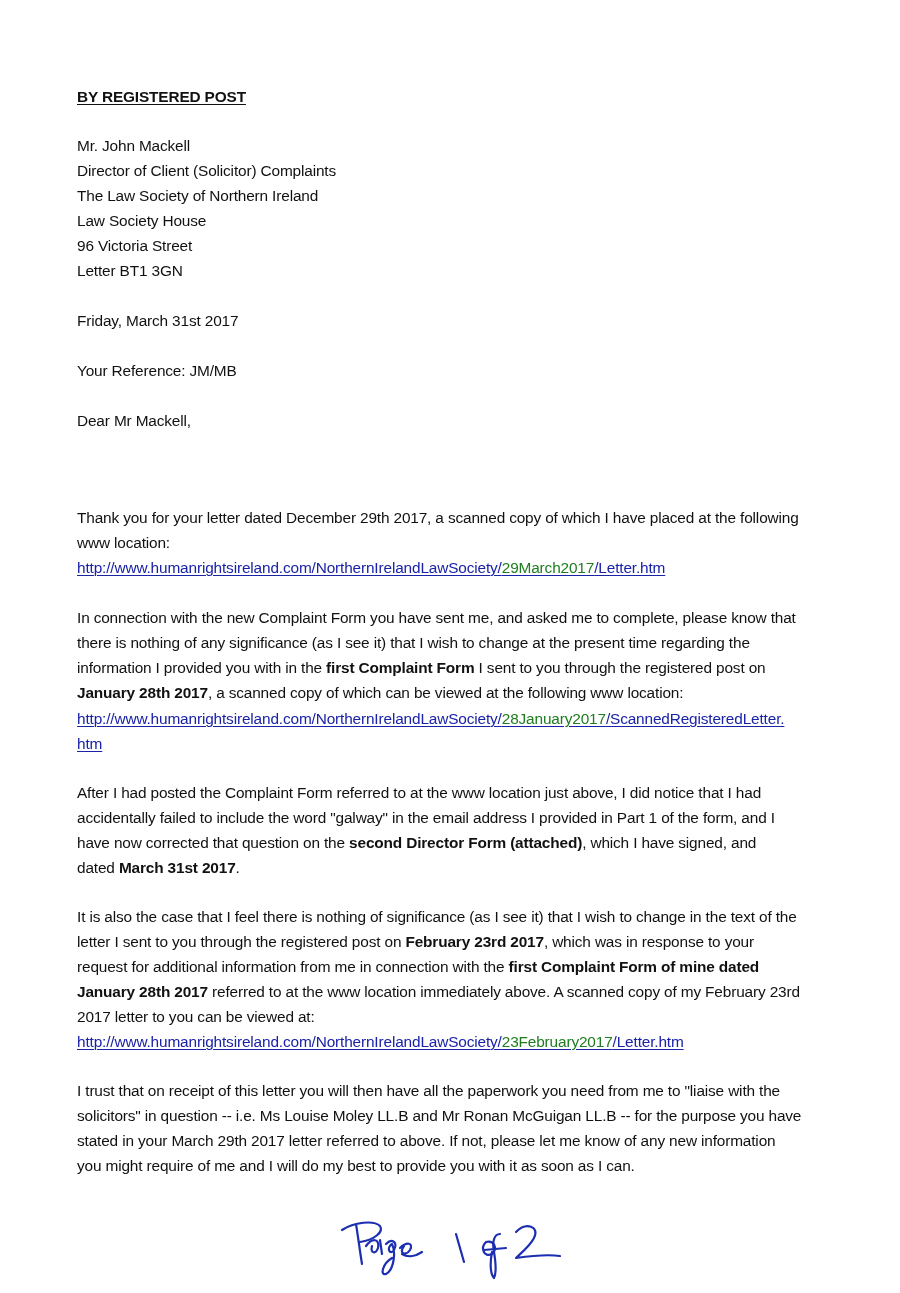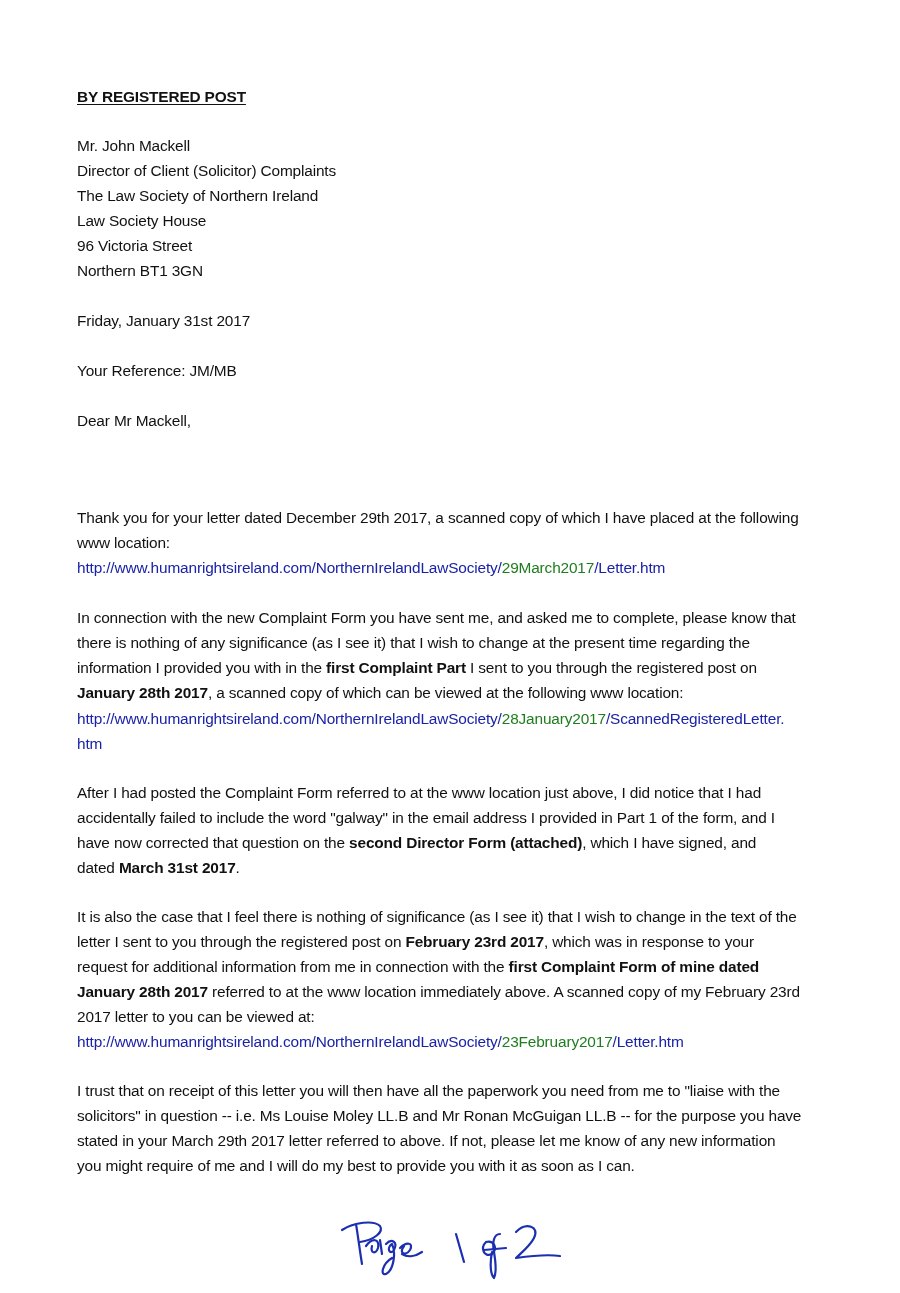--- a/index.html
+++ b/index.html
@@ -5,56 +5,56 @@
   html, body { margin: 0; padding: 0; background: #ffffff; }
   body { width: 900px; height: 1293px; position: relative; overflow: hidden; }
   .page {
     position: absolute; left: 16px; top: 0; width: 900px; height: 1293px;
     font-family: "Liberation Sans", "DejaVu Sans", sans-serif;
     font-size: 15.4px; color: #111111; letter-spacing: -0.15px;
   }
   .ln { position: absolute; left: 61px; white-space: nowrap; line-height: 20px; }
   .b { font-weight: bold; }
   .u { text-decoration: underline; text-decoration-thickness: 1px; text-underline-offset: 2px; }
-  .link { color: #1a22a8; text-underline-offset: 2px; text-decoration-thickness: 1px; }
+  .link { color: #1a22a8; text-decoration: underline; text-underline-offset: 2px; text-decoration-thickness: 1px; }
   .link .seg-date { color: #1e7d1e; }
   .hand {
     position: absolute; left: 318px; top: 1212px; width: 260px; height: 70px;
   }
 </style>
 </head>
 <body>
 
 <div class="page">
 
   <div class="ln b u" style="top:87px">BY REGISTERED POST</div>
 
   <div>
     <div class="ln" style="top:136px">Mr. John Mackell</div>
     <div class="ln" style="top:161px">Director of Client (Solicitor) Complaints</div>
     <div class="ln" style="top:186px">The Law Society of Northern Ireland</div>
     <div class="ln" style="top:211px">Law Society House</div>
     <div class="ln" style="top:236px">96 Victoria Street</div>
-    <div class="ln" style="top:261px">Northern BT1 3GN</div>
+    <div class="ln" style="top:261px">Letter BT1 3GN</div>
   </div>
 
-  <div class="ln" style="top:311px">Friday, January 31st 2017</div>
+  <div class="ln" style="top:311px">Friday, March 31st 2017</div>
   <div class="ln" style="top:361px">Your Reference: JM/MB</div>
   <div class="ln" style="top:411px">Dear Mr Mackell,</div>
 
   <div>
     <div class="ln" style="top:508px">Thank you for your letter dated December 29th 2017, a scanned copy of which I have placed at the following</div>
     <div class="ln" style="top:533px">www location:</div>
     <div class="ln link" style="top:558px"><span>http://www.humanrightsireland.com/NorthernIrelandLawSociety/</span><span class="seg-date">29March2017</span><span>/Letter.htm</span></div>
   </div>
 
   <div>
     <div class="ln" style="top:608px">In connection with the new Complaint Form you have sent me, and asked me to complete, please know that</div>
     <div class="ln" style="top:633px">there is nothing of any significance (as I see it) that I wish to change at the present time regarding the</div>
-    <div class="ln" style="top:658px"><span>information I provided you with in the </span><span class="b">first Complaint Part</span><span> I sent to you through the registered post on</span></div>
+    <div class="ln" style="top:658px"><span>information I provided you with in the </span><span class="b">first Complaint Form</span><span> I sent to you through the registered post on</span></div>
     <div class="ln" style="top:683px"><span class="b">January 28th 2017</span><span>, a scanned copy of which can be viewed at the following www location:</span></div>
     <div class="ln link" style="top:709px"><span>http://www.humanrightsireland.com/NorthernIrelandLawSociety/</span><span class="seg-date">28January2017</span><span>/ScannedRegisteredLetter.</span></div>
     <div class="ln link" style="top:734px">htm</div>
   </div>
 
   <div>
     <div class="ln" style="top:783px">After I had posted the Complaint Form referred to at the www location just above, I did notice that I had</div>
     <div class="ln" style="top:808px">accidentally failed to include the word "galway" in the email address I provided in Part 1 of the form, and I</div>
     <div class="ln" style="top:833px"><span>have now corrected that question on the </span><span class="b">second Director Form (attached)</span><span>, which I have signed, and</span></div>
     <div class="ln" style="top:858px"><span>dated </span><span class="b">March 31st 2017</span><span>.</span></div>

